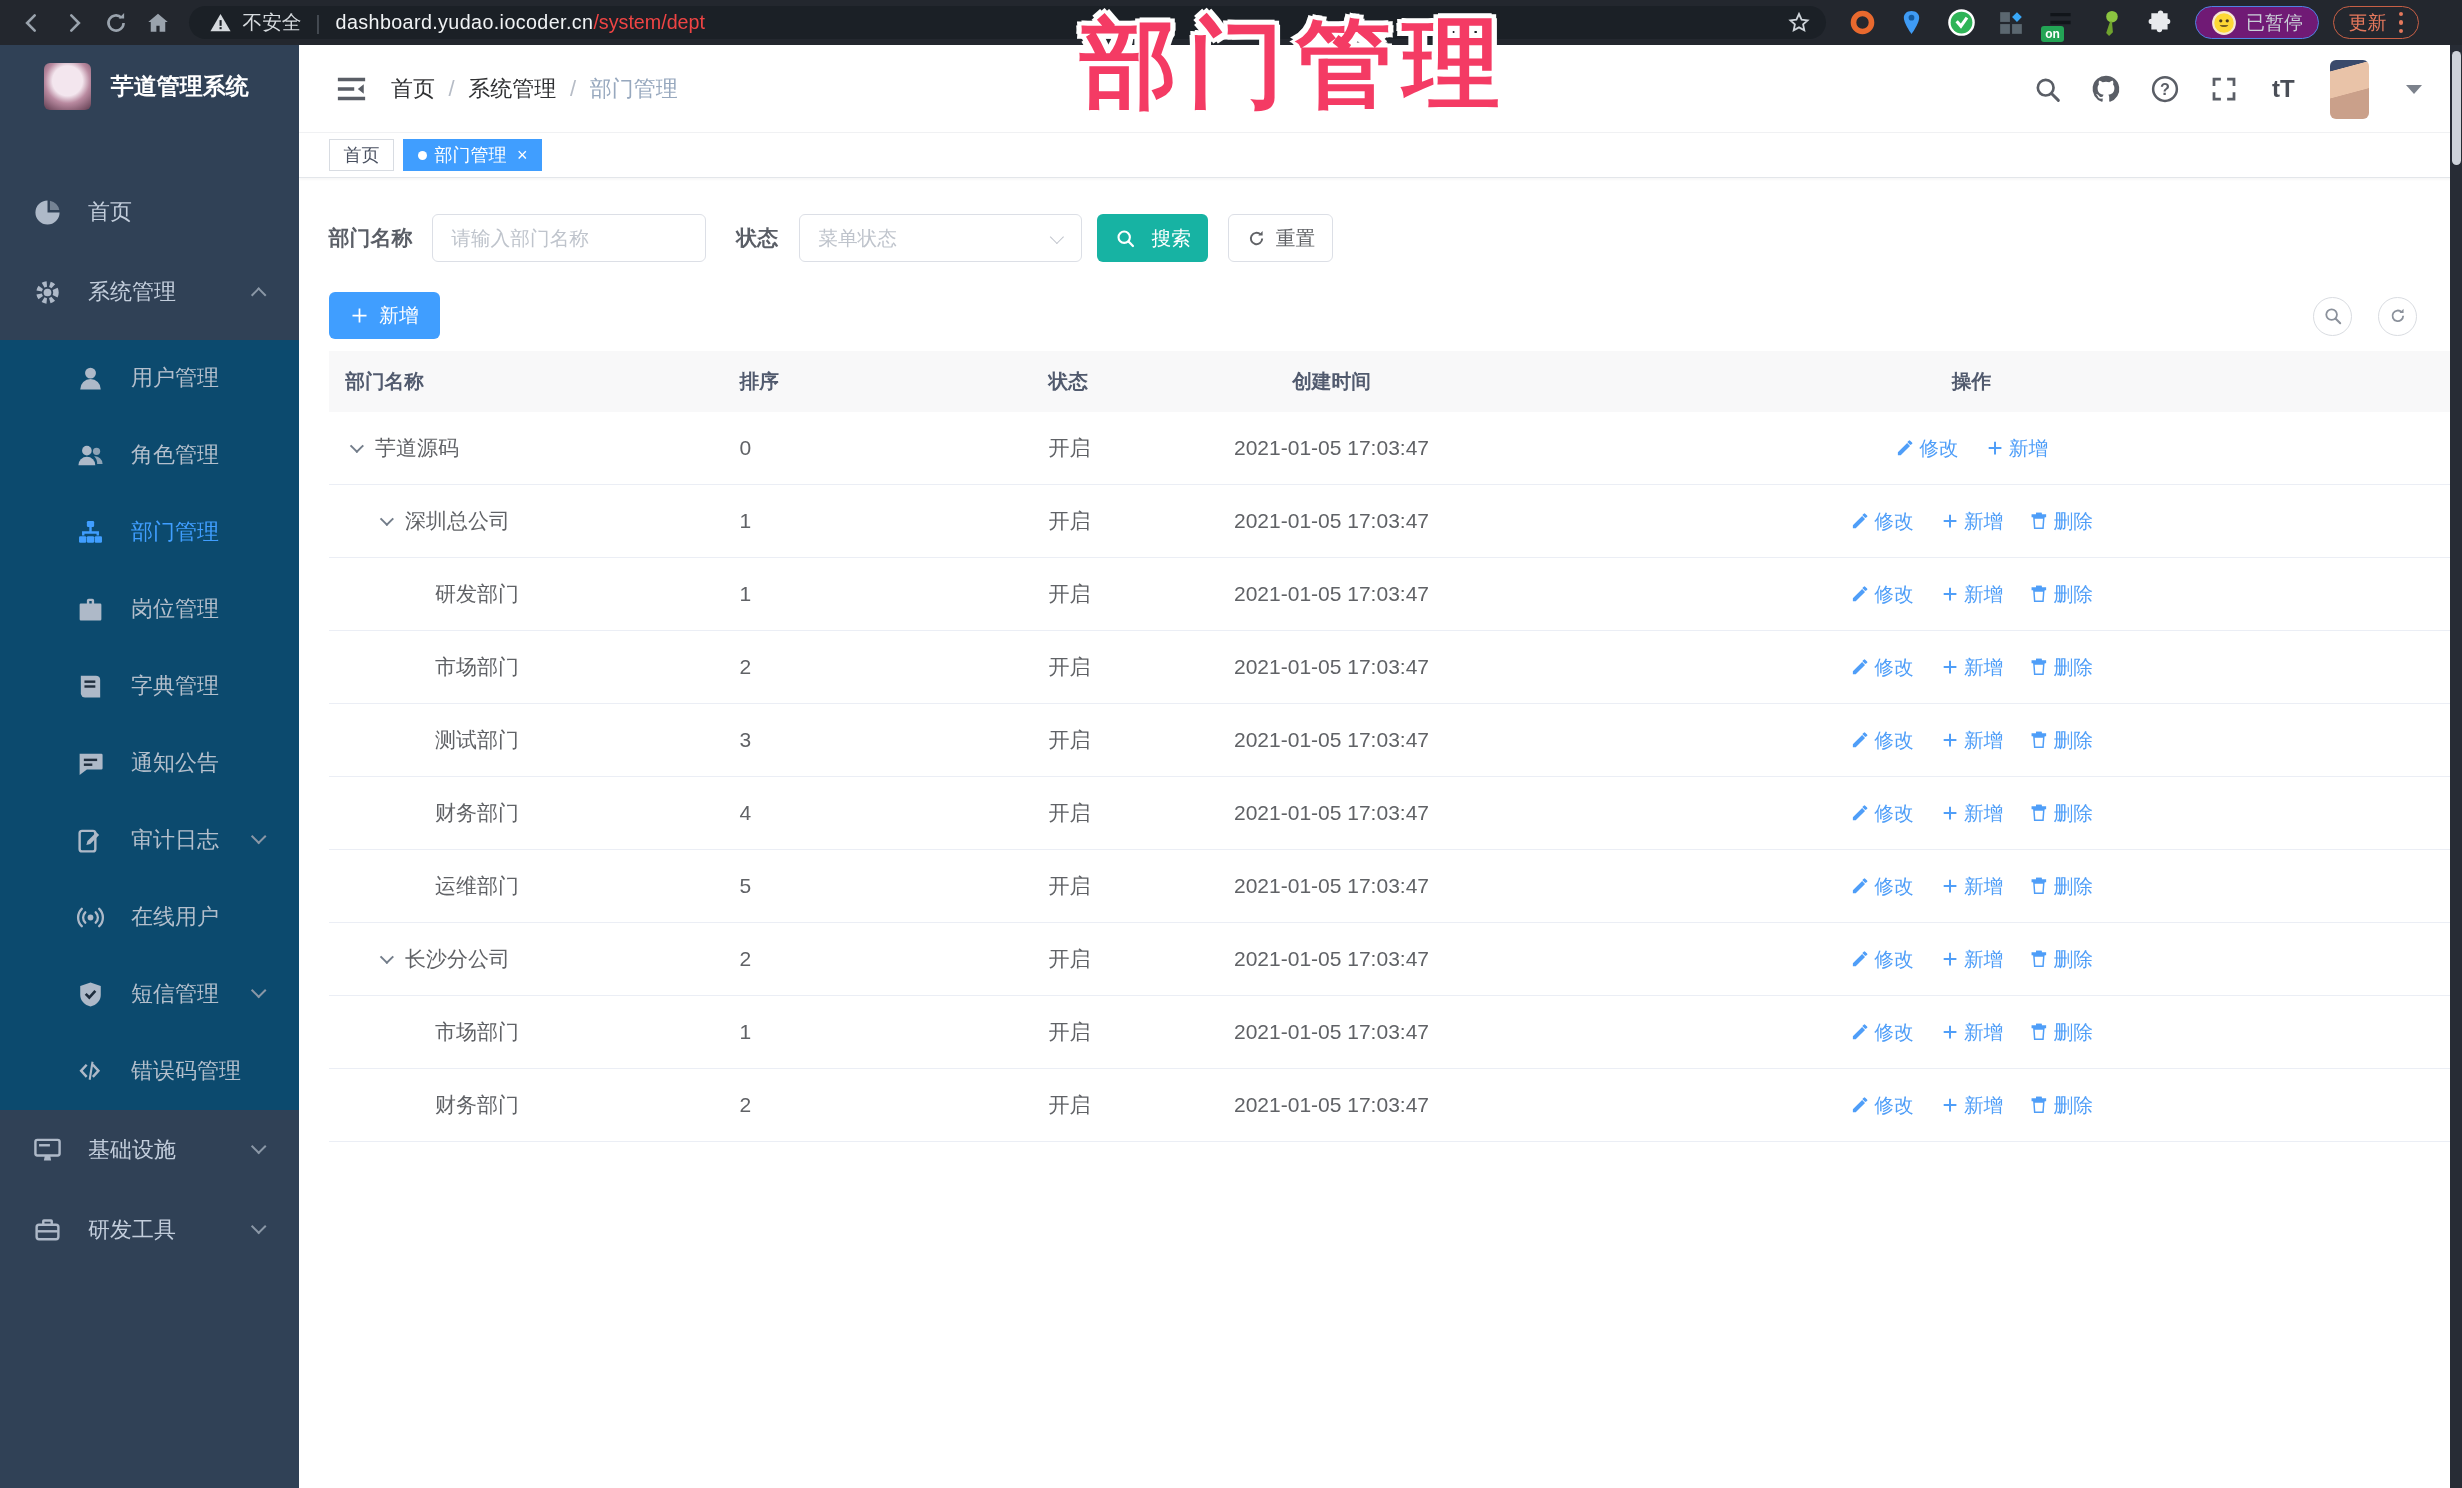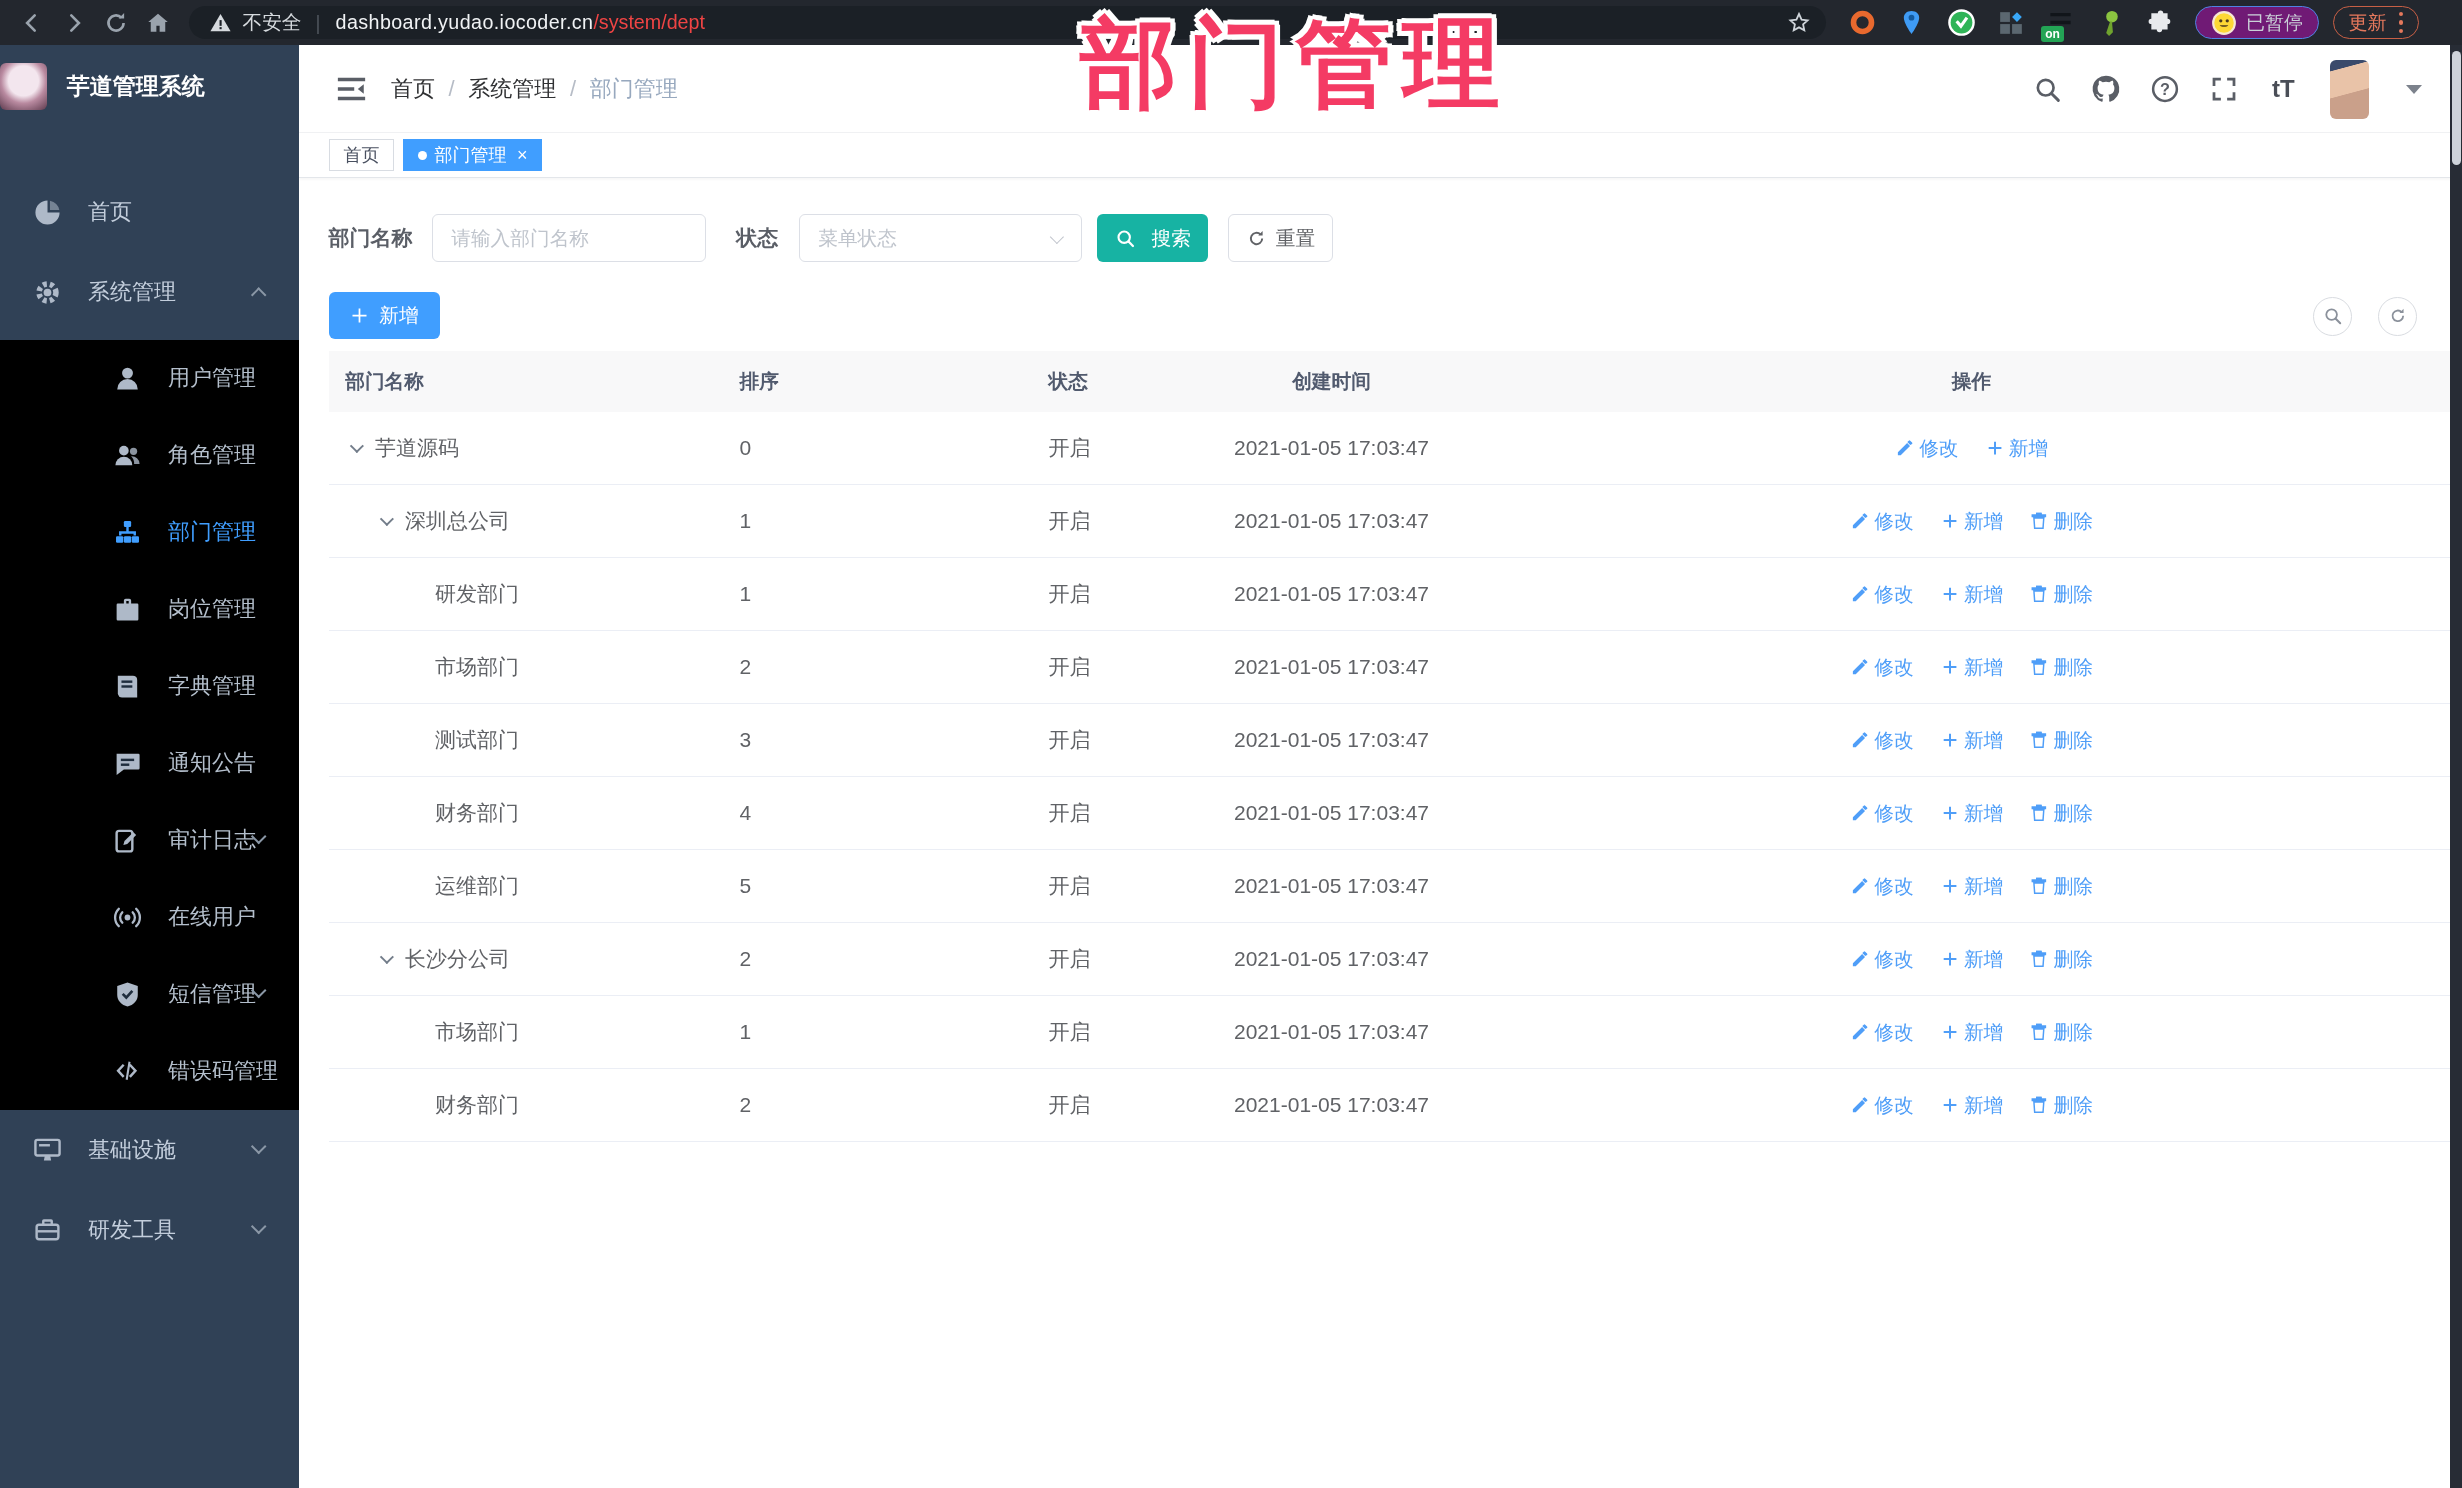--- a/index.html
+++ b/index.html
@@ -23,28 +23,28 @@
   .ext-zone { display:flex; align-items:center; gap:19.7px; margin-left:21px; flex:0 0 auto; }
   .ext { width:30px; height:30px; display:flex; align-items:center; justify-content:center; position:relative; }
   .pill-btn { height:33px; border-radius:16.7px; display:flex; align-items:center; padding:0 15px; gap:9px; font-size:19px; flex:0 0 auto; }
   .paused-pill { border:1.5px solid #4f83e3; color:#c9cfd7; margin-left:19.7px; background:#701a75; }
   .update-pill { border:1.5px solid #c75f45; color:#e4785c; margin-left:13.6px; gap:12px; }
   .vdots { display:flex; flex-direction:column; gap:3.8px; }
   .vdots i { width:4.5px; height:4.5px; border-radius:50%; background:#e4785c; }
 
   
   .sidebar { position:absolute; left:0; top:45px; width:299px; height:1443px; background:#304156; z-index:10; }
-  .logo-row { height:83px; display:flex; align-items:center; gap:19.7px; }
+  .logo-row { height:83px; display:flex; align-items:center; padding-left:44px; gap:19.7px; }
   .logo-img { width:47px; height:47px; border-radius:6px; background:radial-gradient(circle at 50% 38%, #f3e6ee 0 40%, #b98aa0 60%, #5d3a4d 100%); flex:0 0 auto; }
   .logo-title { color:#fff; font-size:23px; font-weight:bold; }
   .menu { margin-top:44px; }
   .m-item { height:80px; display:flex; align-items:center; padding-left:33px; gap:26px; color:#c3cedc; cursor:pointer; position:relative; }
   .m-item .mi-ic { width:29px; height:29px; color:#aeb9c8; flex:0 0 auto; }
   .m-item .mi-label { font-size:22px; }
-  .submenu { background:#000000; margin-top:7.6px;padding-left:37px; }
+  .submenu { background:#0c4a6e; margin-top:7.6px; }
   .submenu .m-item { height:77px; padding-left:76px; color:#b4bfcc; }
   .m-item.active { color:#409eff; }
   .m-item.active .mi-ic { color:#409eff; }
   .chev { width:11.4px; height:11.4px; border-right:2.3px solid #8a97a6; border-bottom:2.3px solid #8a97a6; position:absolute; right:35px; }
   .chev.up { transform:rotate(-135deg); top:50%; margin-top:-3px; }
   .chev.down { transform:rotate(45deg); top:50%; margin-top:-9px; }
 
   
   .main { position:absolute; left:299px; top:45px; width:2153px; height:1443px; background:#fff; }
   .navbar { height:88px; display:flex; align-items:center; border-bottom:0.8px solid #f0f1f3; position:relative; }

